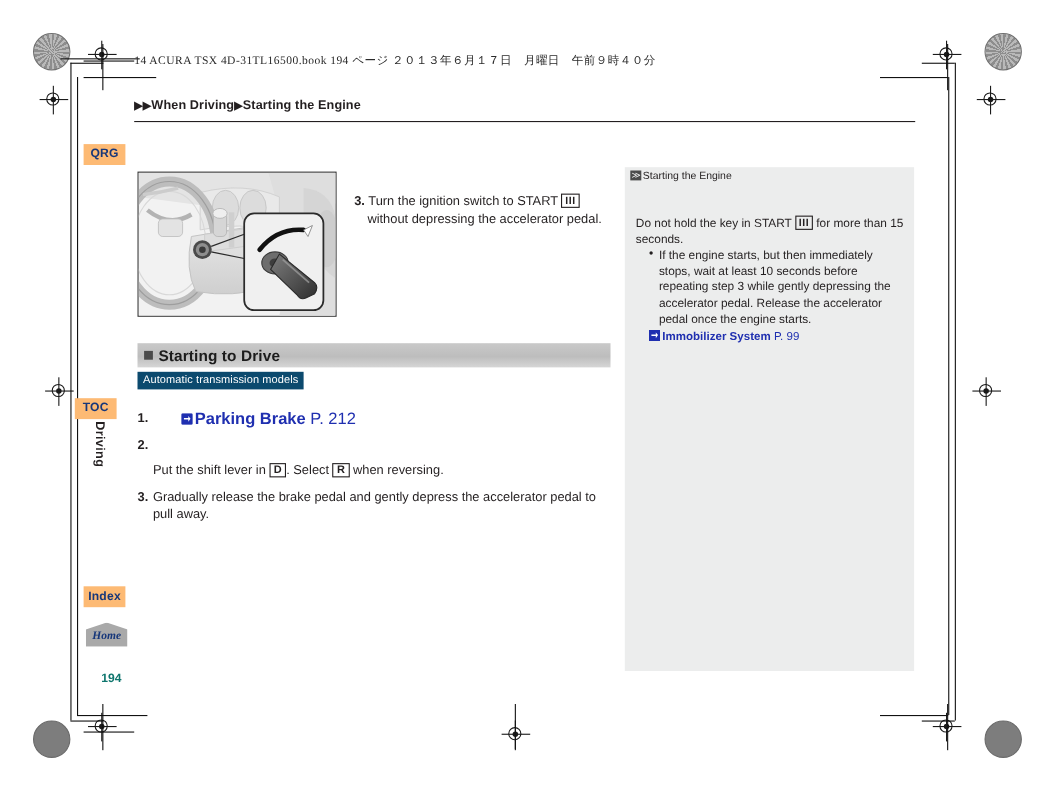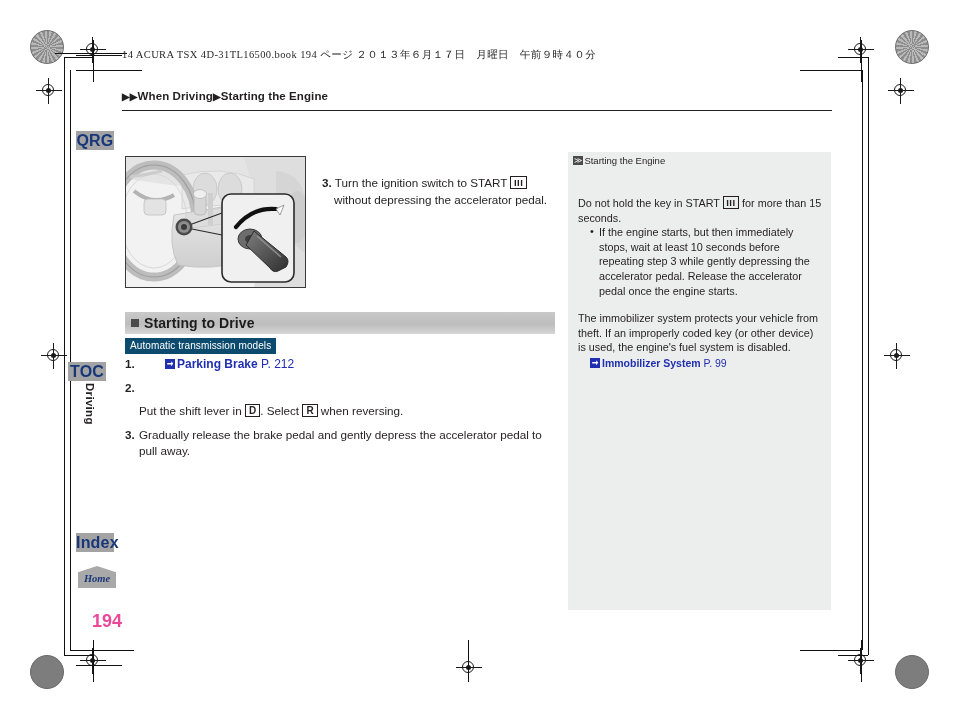--- a/index.html
+++ b/index.html
@@ -113,23 +113,23 @@
     left: 122px;
     top: 110px;
     width: 710px;
     height: 1.2px;
     background: #231f20;
   }
 
   
   .nav-tab {
     position: absolute;
-    background: #a3a3a3;
+    background: #fdba74;
     color: #17377a;
-    font-size: 16px;
+    font-size: 11px;
     font-weight: bold;
     text-align: center;
     line-height: 19px;
     width: 38px;
     height: 19px;
     letter-spacing: 0.2px;
   }
   #tab-qrg { left: 76px; top: 131px; }
   #tab-toc { left: 68px; top: 362px; }
   #tab-index { left: 76px; top: 533px; }
@@ -279,23 +279,23 @@
   .step > .n {
     position: absolute;
     left: 0;
     top: 0;
     font-weight: bold;
   }
 
   
   .xref {
     display: block;
-    margin-top: 1px;
+    margin-top: 18px;
     margin-left: 26px;
-    font-size: 12px;
+    font-size: 15px;
     white-space: nowrap;
     color: #1f2fb0;
   }
   .xref .xicon {
     display: inline-block;
     width: 10px;
     height: 10px;
     background: #1f2fb0;
     color: #ffffff;
     position: relative;
@@ -373,23 +373,23 @@
     margin-left: 12px;
     margin-top: 1px;
     font-size: 10.5px;
   }
 
   
   .page-num {
     position: absolute;
     left: 92px;
     top: 611px;
-    font-size: 18px;
-    font-weight: bold;
-    color: #ec4899;
+    font-size: 11px;
+    font-weight: bold;
+    color: #0f766e;
   }
 </style>
 </head>
 <body>
 
 <div class="color-blob" style="left:30px; top:30px;"></div>
 <div class="color-blob" style="left:895px; top:30px;"></div>
 <div class="color-blob solid" style="left:30px; top:655px;"></div>
 <div class="color-blob solid" style="left:895px; top:655px;"></div>
 
@@ -599,21 +599,20 @@
 
   <div class="info-body">
     <p>
       <span>Do not hold the key in START</span>
       <span class="boxed">III</span>
       <span>for more than 15 seconds.</span>
     </p>
     <ul>
       <li>If the engine starts, but then immediately stops, wait at least 10 seconds before repeating step 3 while gently depressing the accelerator pedal. Release the accelerator pedal once the engine starts.</li>
     </ul>
-    <p class="gap">The immobilizer system protects your vehicle from theft. If an improperly coded key (or other device) is used, the engine's fuel system is disabled.</p>
     <span class="xref">
       <span class="xicon">
         <svg width="10" height="10" viewBox="0 0 10 10">
             <rect width="10" height="10" fill="#1f2fb0"></rect>
             <path d="M2.2 5.4 L6.2 5.4 L6.2 7.4 L8.2 4.6 L6.2 2.2 L6.2 4.0 L2.2 4.0 Z" fill="#ffffff"></path>
           </svg>
       </span><span class="xname">Immobilizer System</span>
       <span class="xpage">P. 99</span>
     </span>
   </div>

